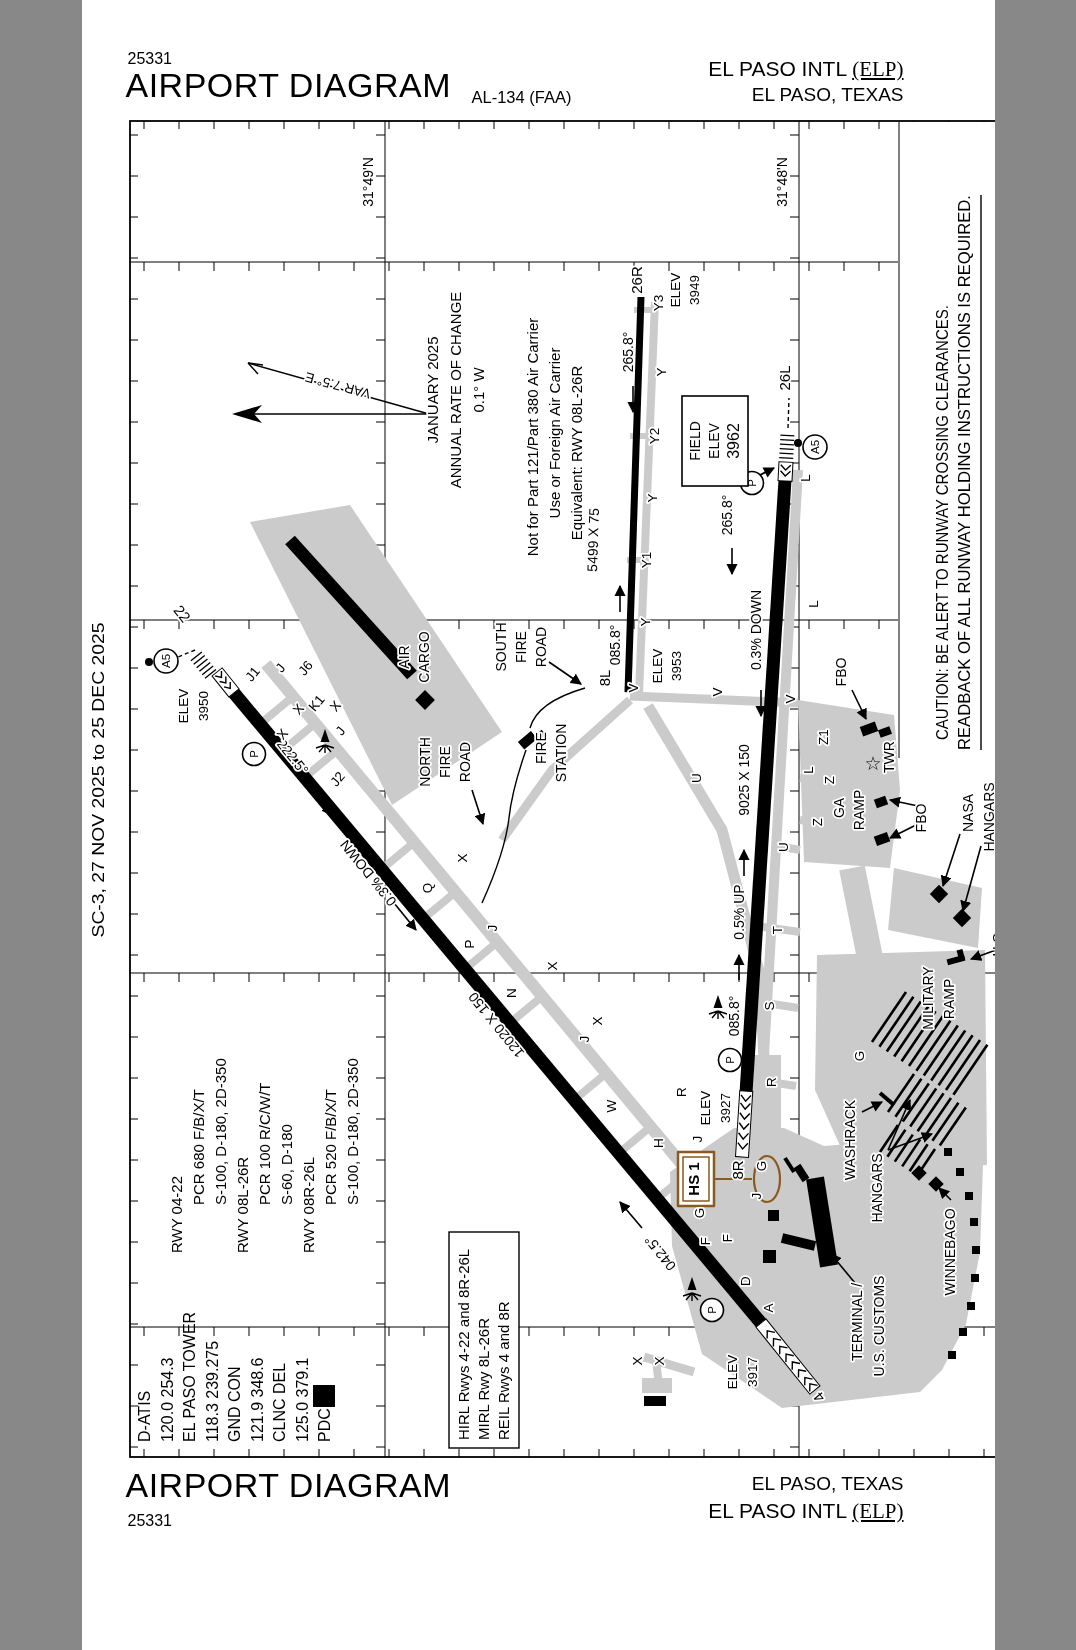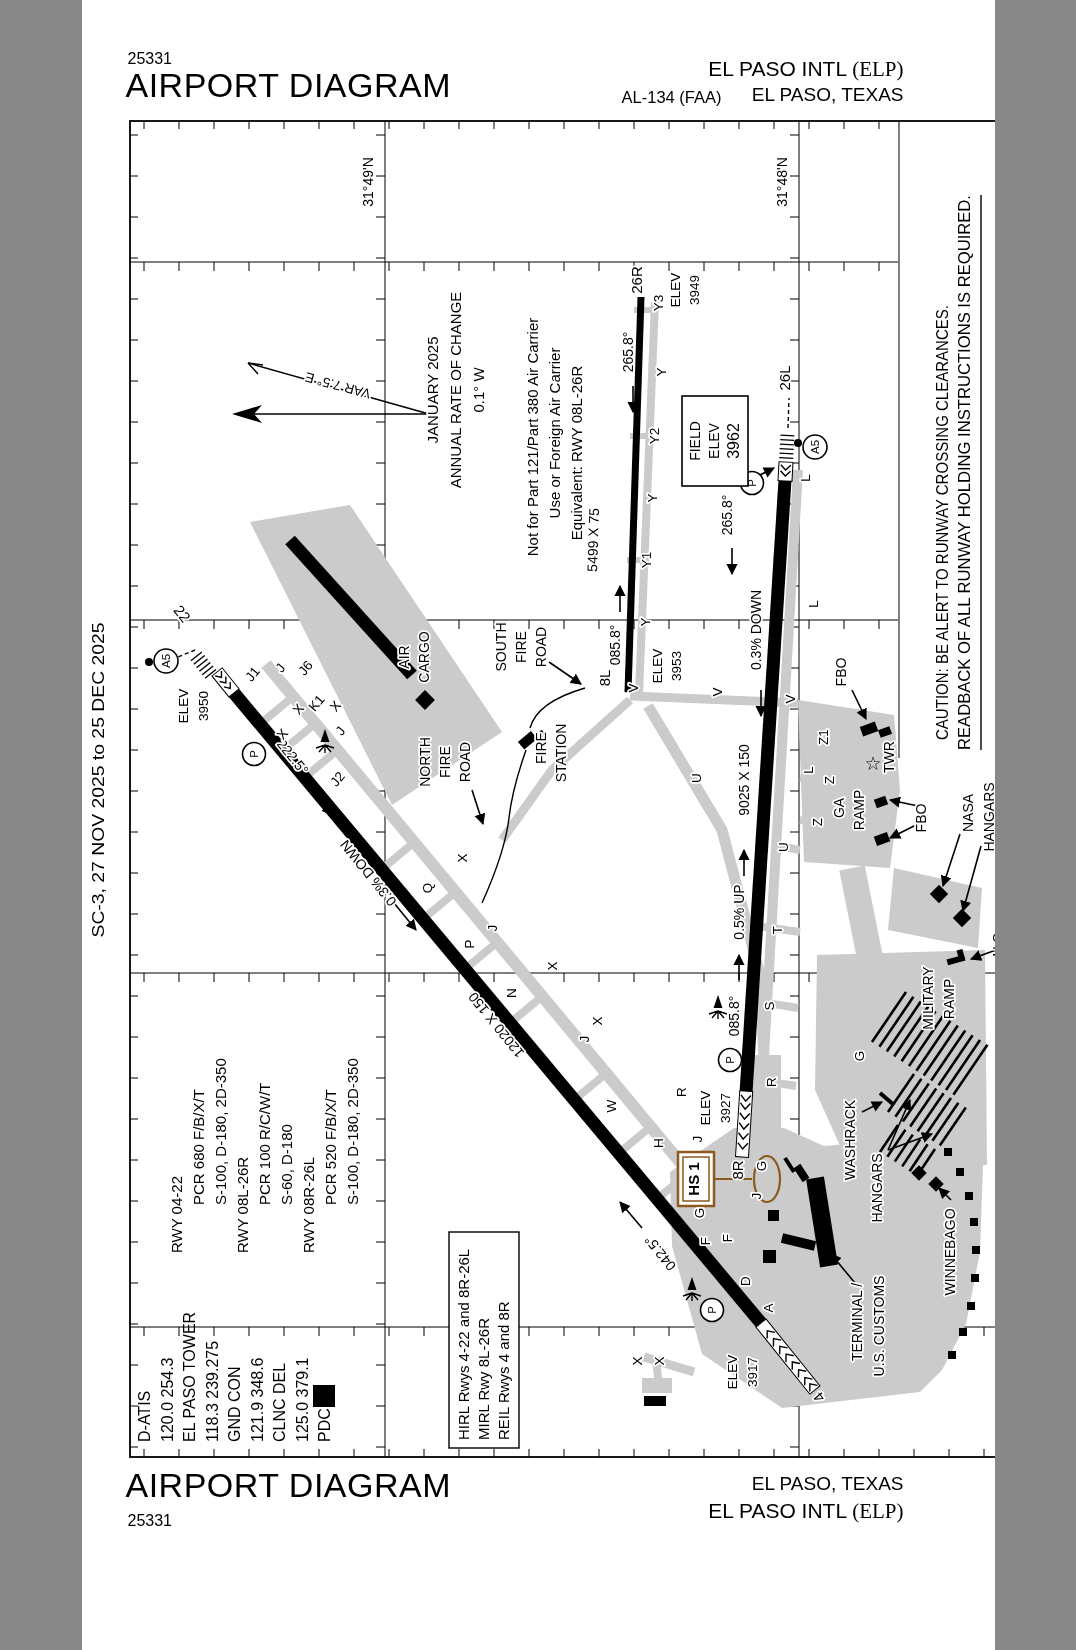--- a/index.html
+++ b/index.html
@@ -1,25 +1,25 @@
 <!DOCTYPE html>
 <html><head>
 <meta charset="utf-8">
 <style>
   html,body{margin:0;padding:0;background:#888;}
   .page{position:relative;width:913px;height:1650px;background:#fff;margin:0 auto;
         font-family:"Liberation Sans",sans-serif;color:#000;overflow:hidden;}
   .abs{position:absolute;}
   .hdr-num{left:46px;top:50px;font-size:16px;}
   .hdr-title{left:44px;top:66px;font-size:34px;letter-spacing:.5px;}
-  .hdr-proc{left:390px;top:88px;width:250px;text-align:right;font-size:16.5px;}
+  .hdr-proc{left:390px;top:88px;width:250px;text-align:left;font-size:16.5px;}
   .hdr-right{right:91px;top:56px;text-align:right;line-height:26px;}
   .hdr-right .nm{font-size:21px;}
   .hdr-right .ct{font-size:19px;}
-  .serif{font-family:"Liberation Serif",serif;}
+  .serif{font-family:"Liberation Serif",serif;text-decoration:underline;}
   .ftr-title{left:44px;top:1466px;font-size:34px;letter-spacing:.5px;}
   .ftr-num{left:46px;top:1512px;font-size:16px;}
   .ftr-right{right:91px;top:1470px;text-align:right;line-height:27px;}
   svg{position:absolute;left:0;top:0;}
   svg text{font-family:"Liberation Sans",sans-serif;fill:#000;}
   .halo{paint-order:stroke;stroke:#fff;stroke-width:3.5px;stroke-linejoin:round;}
   .t14{font-size:14px;} .t13{font-size:13.5px;} .t15{font-size:15px;}
   .t16{font-size:16px;} .t17{font-size:17px;} .t12{font-size:11.5px;}
   .mid{text-anchor:middle;}
   .gridln{stroke:#000;stroke-width:1;}

